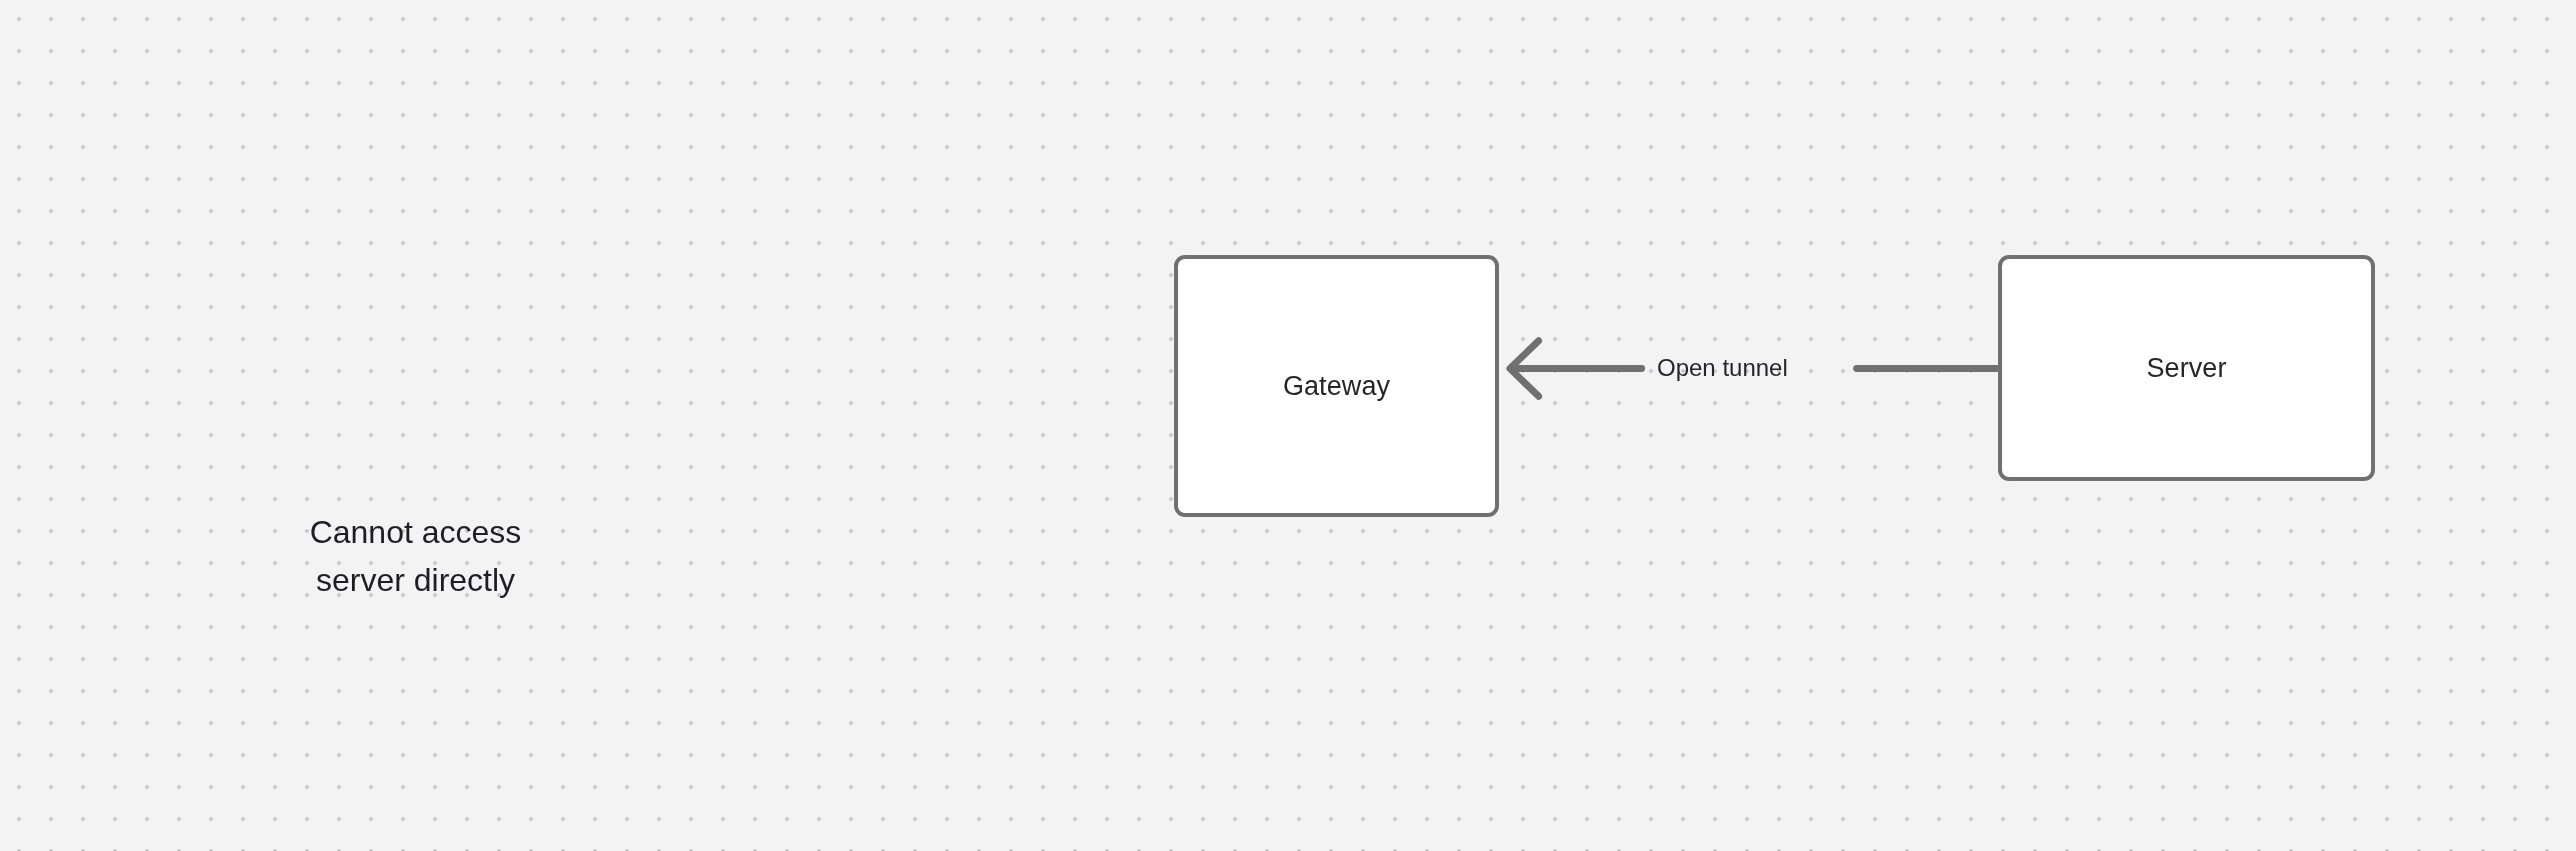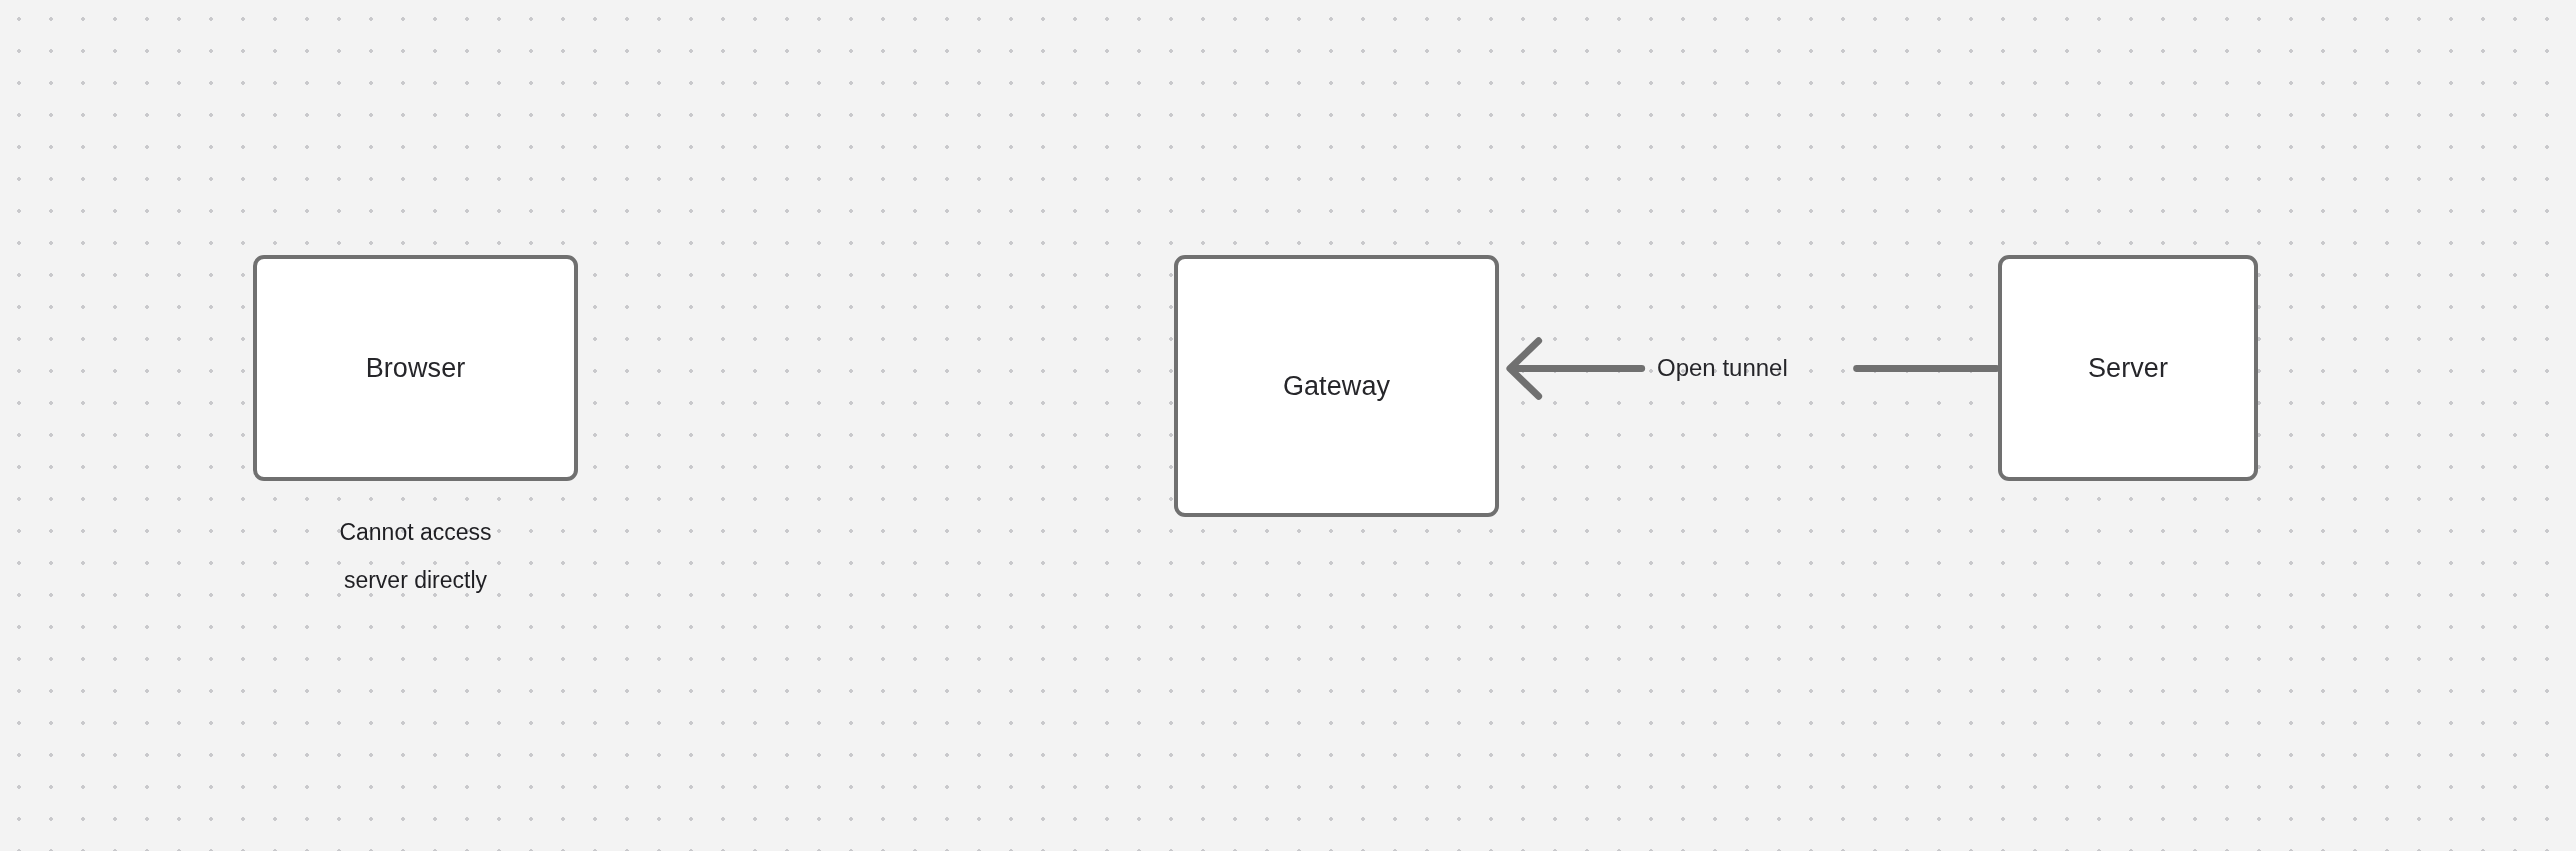--- a/index.html
+++ b/index.html
@@ -39,27 +39,27 @@
     font-size: 27px;
     line-height: 1;
     color: #26262a;
     letter-spacing: 0.1px;
     white-space: nowrap;
     -webkit-font-smoothing: antialiased;
   }
 
   #node-browser { left: 253px; top: 255px; width: 325px; height: 226px; }
   #node-gateway { left: 1174px; top: 255px; width: 325px; height: 262px; }
-  #node-server  { left: 1998px; top: 255px; width: 260px; height: 226px; }
+  #node-server  { left: 1998px; top: 255px; width: 377px; height: 226px; }
 
   
   .caption {
     position: absolute;
     text-align: center;
-    font-size: 23px;
+    font-size: 32px;
     line-height: 48px;
     color: #1f1f23;
     white-space: pre;
     -webkit-font-smoothing: antialiased;
   }
   #caption-browser {
     left: 253px;
     top: 508px;
     width: 325px;
   }
@@ -110,23 +110,20 @@
 
     <path class="edge-line" d="M 1531 372 L 1657 372"></path>
 
     <path class="edge-line" d="M 1874 372 L 2015 372"></path>
 
     <path class="edge-head" d="M 1553 344 L 1524 372 L 1553 400"></path>
   </svg>
 
   <div class="edge-label" id="edge-label-open-tunnel">Open tunnel</div>
 
-  <div class="node" id="node-browser">
-    <span class="node-label">Browser</span>
-  </div>
 
   <div class="caption" id="caption-browser">Cannot access
 server directly</div>
 
   <div class="node" id="node-gateway">
     <span class="node-label">Gateway</span>
   </div>
 
   <div class="node" id="node-server">
     <span class="node-label">Server</span>

